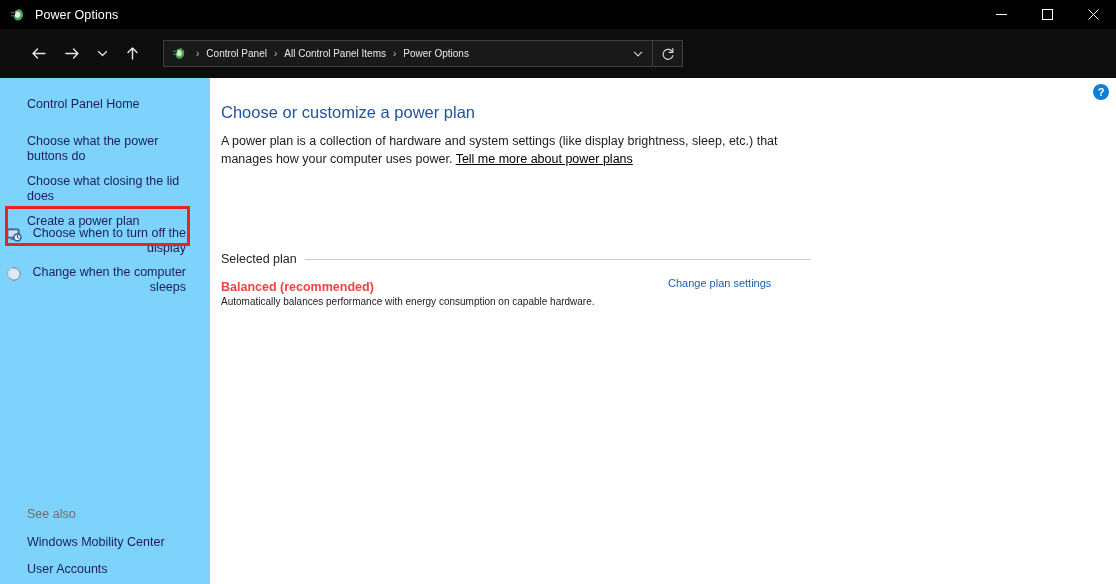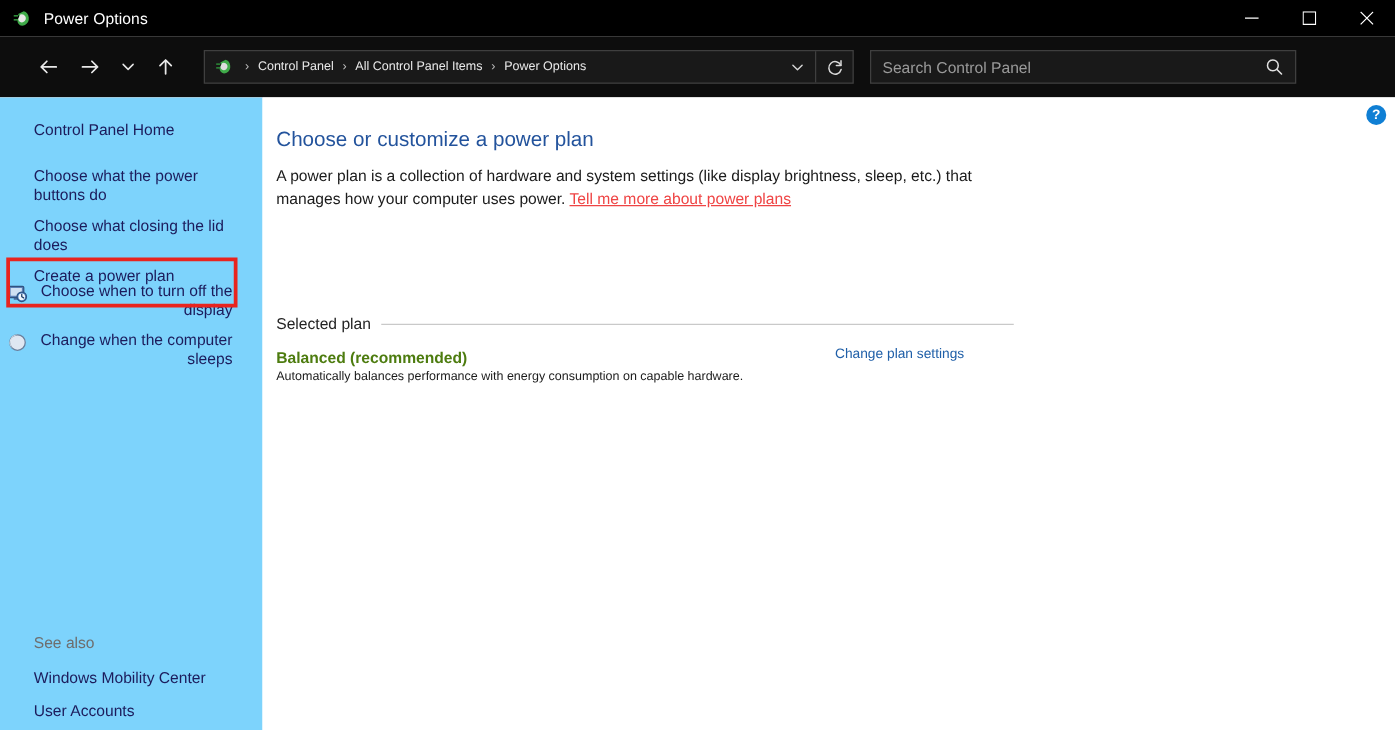--- a/index.html
+++ b/index.html
@@ -234,21 +234,21 @@
   }
   .page-desc {
     position: absolute;
     left: 11px; top: 54px;
     width: 592px;
     color: #1b1b1b;
     font-size: 12.5px;
     line-height: 18px;
   }
   .inline-link {
-    color: #ef4444;
+    color: #000000;
     text-decoration: underline;
     cursor: default;
   }
 
   .section-head {
     position: absolute;
     left: 11px; top: 174px;
     width: 590px;
     display: flex;
     align-items: center;
@@ -264,21 +264,21 @@
     height: 1px;
     background: #c9c9c9;
   }
 
   .plan-row {
     position: absolute;
     left: 11px; top: 199px;
     width: 590px;
   }
   .plan-name {
-    color: #4d7c0f;
+    color: #ef4444;
     font-size: 12.5px;
     font-weight: bold;
     display: inline-block;
   }
   .plan-settings-link {
     position: absolute;
     left: 447px; top: 0;
     color: #1f5fa8;
     font-size: 11px;
     cursor: default;
@@ -393,29 +393,20 @@
         <div class="addr-divider"></div>
         <div class="addr-refresh">
           <svg width="14" height="14" viewBox="0 0 14 14">
             <path d="M11.6 5.2 A5 5 0 1 0 11.9 8.6" stroke="currentColor" stroke-width="1.2" fill="none" stroke-linecap="round"></path>
             <path d="M11.8 1.6 L11.8 5.4 L8.1 5.4" stroke="currentColor" stroke-width="1.2" fill="none" stroke-linecap="round" stroke-linejoin="round"></path>
           </svg>
         </div>
       </div>
     </div>
 
-    <div class="searchbox">
-      <input class="search-input" type="text" placeholder="Search Control Panel" style="">
-      <div class="search-icon-btn">
-        <svg width="15" height="15" viewBox="0 0 15 15">
-          <circle cx="6.3" cy="6.3" r="4.3" stroke="currentColor" stroke-width="1.2" fill="none"></circle>
-          <path d="M9.6 9.6 L13.2 13.2" stroke="currentColor" stroke-width="1.3" stroke-linecap="round"></path>
-        </svg>
-      </div>
-    </div>
   </div>
 
   <div class="content">
 
     <div class="sidebar">
 
       <div class="cp-home side-link">Control Panel Home</div>
 
       <div class="side-group-1">
         <div class="side-item side-link">Choose what the power buttons do</div>

